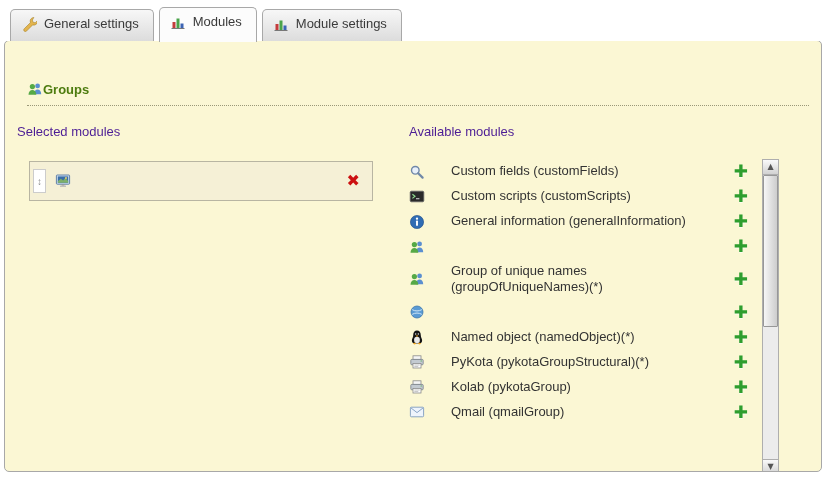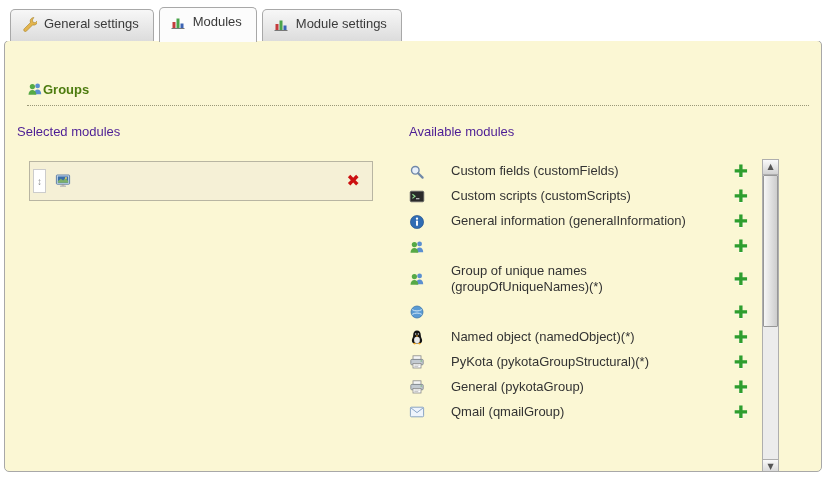--- a/index.html
+++ b/index.html
@@ -267,21 +267,21 @@
             <li class="avail-row">
               <span class="icon16">
                 <svg viewBox="0 0 16 16">
                   <rect x="4" y="1.8" width="8" height="3.6" fill="#f4f4f4" stroke="#8a8a8a" stroke-width="0.8"></rect>
                   <rect x="1.8" y="5.4" width="12.4" height="5.4" rx="1" fill="#c3cad1" stroke="#79828a" stroke-width="0.8"></rect>
                   <circle cx="12.2" cy="7" r="0.7" fill="#6db36d"></circle>
                   <rect x="4" y="9.4" width="8" height="4.6" fill="#fff" stroke="#8a8a8a" stroke-width="0.8"></rect>
                   <path d="M5.3 11h5.4M5.3 12.6h4" stroke="#aaa" stroke-width="0.7"></path>
                 </svg>
               </span>
-              <span class="mod-label">General (pykotaGroup)</span>
+              <span class="mod-label">Kolab (pykotaGroup)</span>
               <button class="add-btn">✚</button>
             </li>
             <li class="avail-row">
               <span class="icon16">
                 <svg viewBox="0 0 16 16">
                   <rect x="1.4" y="3.2" width="13.2" height="9.6" rx="1" fill="#eef4fc" stroke="#7e9cc0" stroke-width="0.9"></rect>
                   <path d="M1.8 3.8L8 8.6l6.2-4.8" fill="none" stroke="#7e9cc0" stroke-width="0.9"></path>
                 </svg>
               </span>
               <span class="mod-label">Qmail (qmailGroup)</span>

